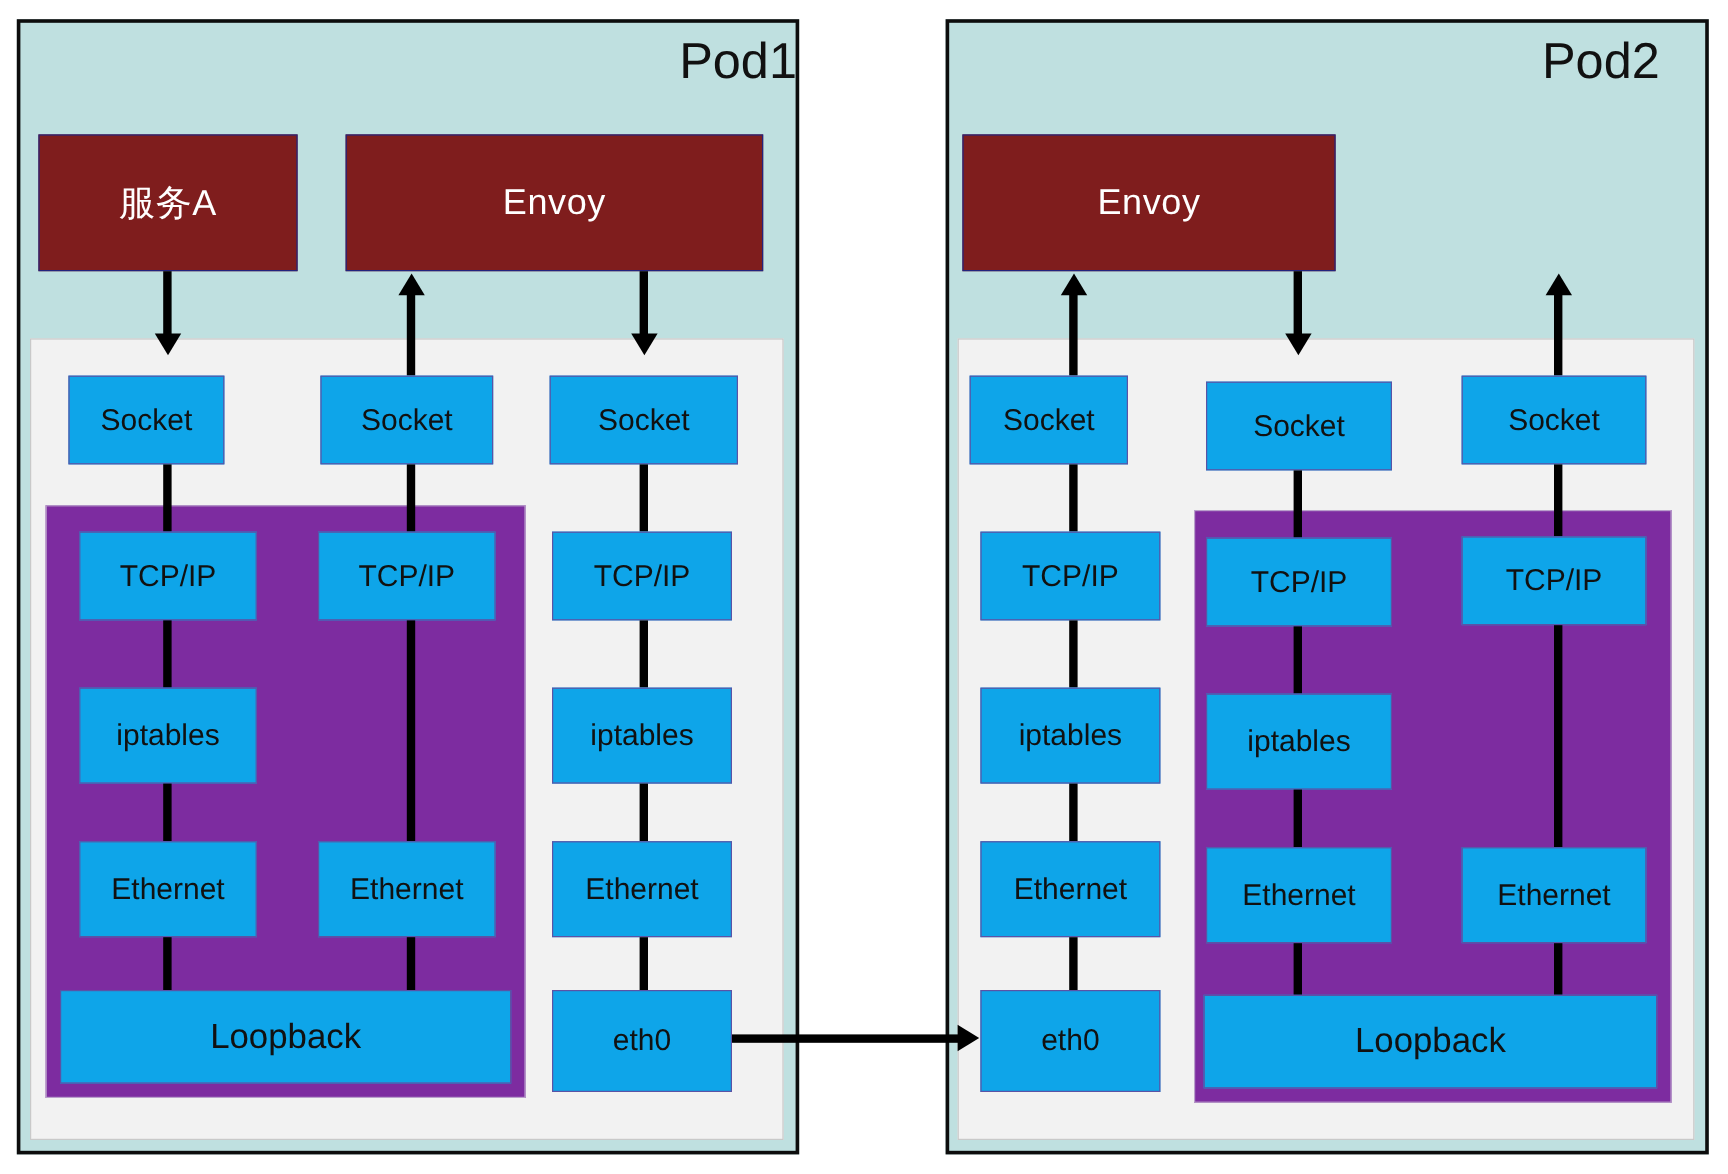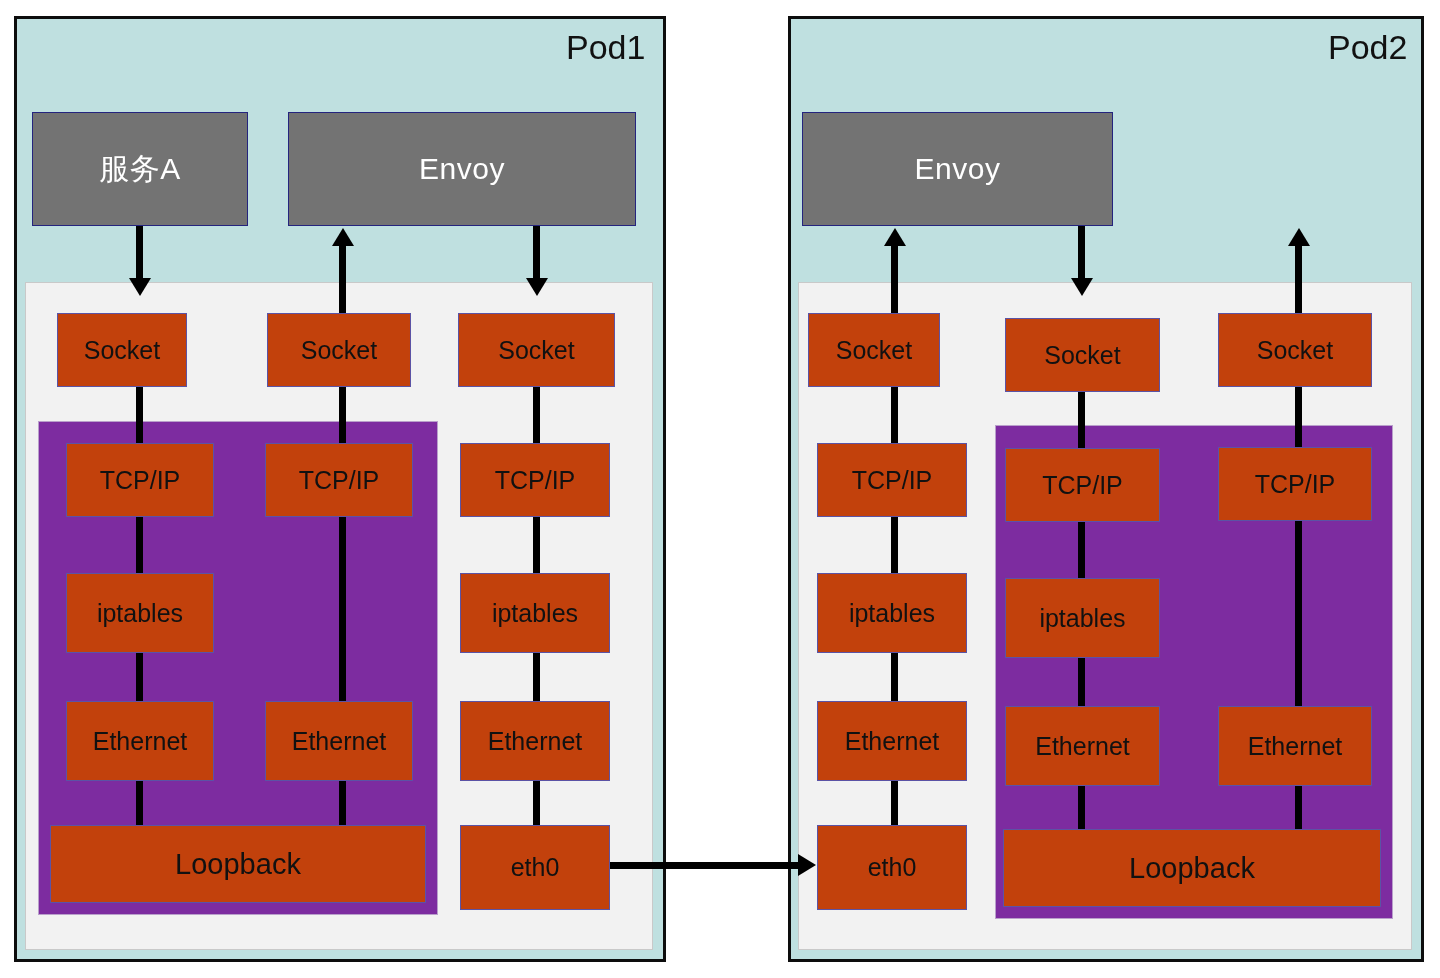--- a/index.html
+++ b/index.html
@@ -3,35 +3,35 @@
 <meta charset="utf-8">
 <style>
   html,body{margin:0;padding:0;background:#ffffff;}
   body{width:1440px;height:978px;position:relative;overflow:hidden;
        font-family:"Liberation Sans","DejaVu Sans",sans-serif;}
 
   .stage{position:absolute;left:0;top:0;width:1440px;height:978px;}
 
   
   .pod{position:absolute;background:#bfe0e0;border:3px solid #0d0d0d;box-sizing:border-box;}
-  .pod-title{position:absolute;font-size:34px;color:#111;line-height:1;white-space:nowrap;}
+  .pod-title{position:absolute;font-size:42px;color:#111;line-height:1;white-space:nowrap;}
 
   
   .nspanel{position:absolute;background:#f2f2f2;border:1px solid #c9c9c9;box-sizing:border-box;}
 
   
   .purple{position:absolute;background:#7d2ca0;border:1px solid #b9a0cb;box-sizing:border-box;}
 
   
-  .app{position:absolute;background:#737373;border:1px solid #24247e;box-sizing:border-box;
+  .app{position:absolute;background:#7f1d1d;border:1px solid #24247e;box-sizing:border-box;
        color:#ffffff;display:flex;align-items:center;justify-content:center;
        font-size:30px;letter-spacing:.5px;}
 
   
-  .nbox{position:absolute;background:#c2410c;border:1px solid #5b53a5;box-sizing:border-box;
+  .nbox{position:absolute;background:#0ea5e9;border:1px solid #5b53a5;box-sizing:border-box;
         color:#111;display:flex;align-items:center;justify-content:center;font-size:25px;}
 
   
   .vline{position:absolute;background:#000;width:7px;}
   .hline{position:absolute;background:#000;height:7px;}
   .arrow-down{position:absolute;width:0;height:0;border-left:11px solid transparent;
               border-right:11px solid transparent;border-top:18px solid #000;}
   .arrow-up{position:absolute;width:0;height:0;border-left:11px solid transparent;
             border-right:11px solid transparent;border-bottom:18px solid #000;}
   .arrow-right{position:absolute;width:0;height:0;border-top:11px solid transparent;
@@ -81,21 +81,21 @@
   <div class="vline" style="left:533px;top:387px;height:56px;"></div>
   <div class="nbox" style="left:460px;top:443px;width:150px;height:74px;">TCP/IP</div>
   <div class="vline" style="left:533px;top:517px;height:56px;"></div>
   <div class="nbox" style="left:460px;top:573px;width:150px;height:80px;">iptables</div>
   <div class="vline" style="left:533px;top:653px;height:48px;"></div>
   <div class="nbox" style="left:460px;top:701px;width:150px;height:80px;">Ethernet</div>
   <div class="vline" style="left:533px;top:781px;height:44px;"></div>
   <div class="nbox" style="left:460px;top:825px;width:150px;height:85px;">eth0</div>
 
   <div class="pod" style="left:788px;top:16px;width:636px;height:946px;"></div>
-  <div class="pod-title" style="left:1328px;top:30px;">Pod2</div>
+  <div class="pod-title" style="left:1285px;top:30px;">Pod2</div>
 
   <div class="nspanel" style="left:798px;top:282px;width:614px;height:668px;"></div>
 
   <div class="purple" style="left:995px;top:425px;width:398px;height:494px;"></div>
 
   <div class="app" style="left:802px;top:112px;width:311px;height:114px;">Envoy</div>
 
   <div class="arrow-up" style="left:884px;top:228px;"></div>
   <div class="vline" style="left:891px;top:244px;height:69px;"></div>
   <div class="nbox" style="left:808px;top:313px;width:132px;height:74px;">Socket</div>

